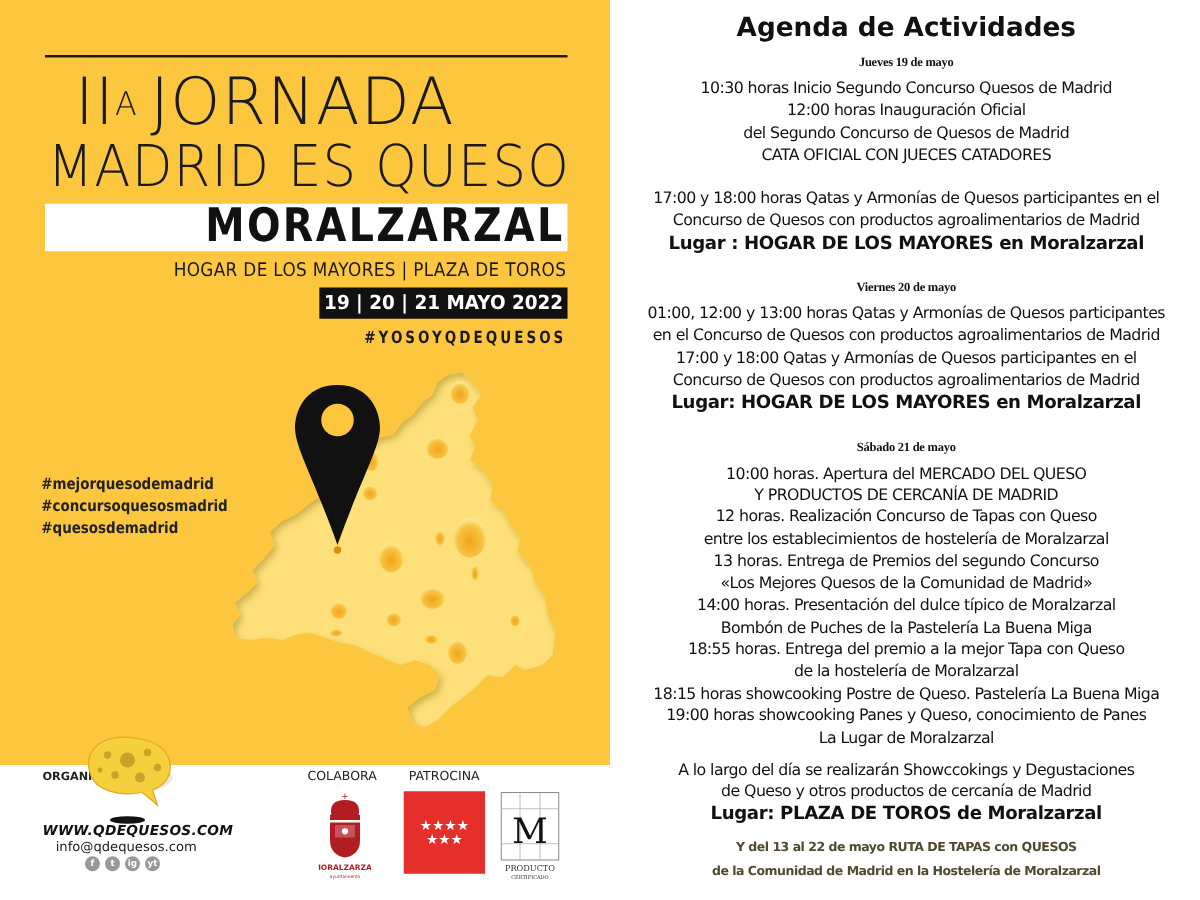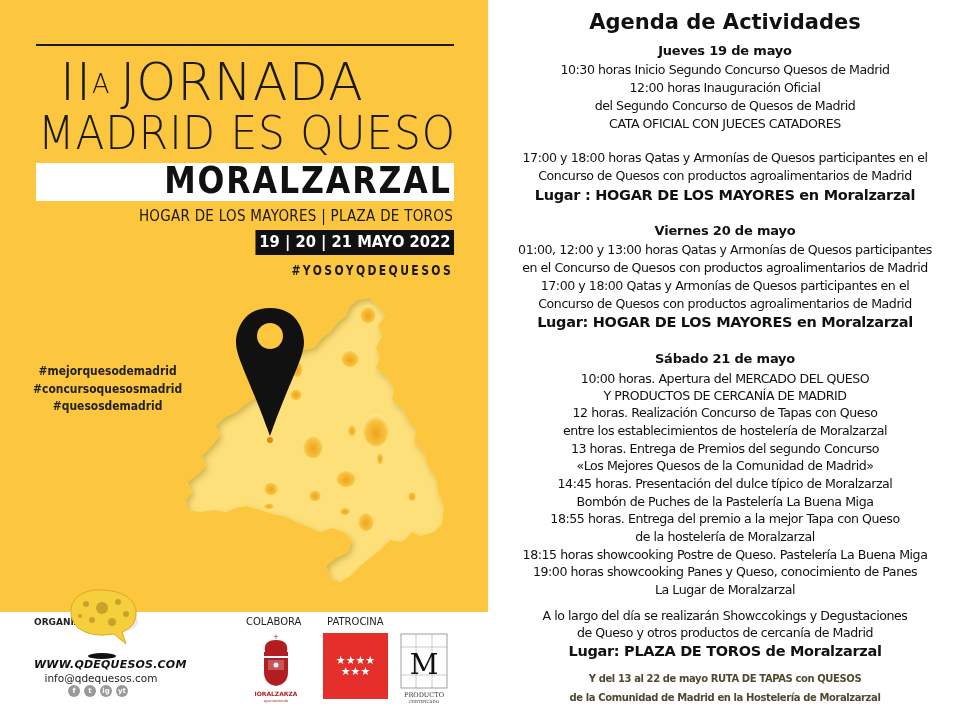--- a/index.html
+++ b/index.html
@@ -12,42 +12,42 @@
   .top-rule { position:absolute; left:36px; top:44px; width:418px; height:2px; background:#1a1a1a; }
   .title-line { position:absolute; font-family:"DejaVu Sans", sans-serif; font-weight:200; color:#1a1a1a; letter-spacing:1px; white-space:nowrap; }
   .title-1 { left:60px; top:54px; font-size:52px; line-height:56px; transform:scaleX(0.98); transform-origin:left; }
   .title-1 .sup { font-size:26px; vertical-align:top; position:relative; top:2px; margin-right:10px; }
   .title-2 { left:38px; top:108px; font-size:46px; line-height:50px; transform:scaleX(0.92); transform-origin:left; }
   .white-band { position:absolute; left:36px; top:163px; width:418px; height:38px; background:#ffffff; }
   .town { position:absolute; right:36px; top:161px; font-family:"DejaVu Sans Condensed","DejaVu Sans", sans-serif; font-weight:bold; font-size:37px; line-height:40px; letter-spacing:2px; color:#111; transform:scaleX(0.95); transform-origin:right; }
   .venues { position:absolute; right:35px; top:207px; font-size:15px; line-height:18px; color:#1a1a1a; letter-spacing:0.3px; transform:scaleX(0.9); transform-origin:right; white-space:nowrap; }
   .dates { position:absolute; right:34px; top:230px; background:#111; color:#fff; font-weight:bold; font-size:15.5px; line-height:25px; padding:0 4px; transform:scaleX(0.95); transform-origin:right; white-space:nowrap; }
   .hashtag-main { position:absolute; right:35px; top:262px; font-weight:bold; font-size:13.5px; letter-spacing:3px; color:#1a1a1a; white-space:nowrap; transform:scaleX(0.8); transform-origin:right; }
-  .hashtags { position:absolute; left:33px; top:362px;text-align:center; }
+  .hashtags { position:absolute; left:33px; top:378px; }
   .hashtags div { font-size:12.5px; line-height:17.5px; font-weight:bold; color:#222; transform:scaleX(0.86); transform-origin:left; white-space:nowrap; }
   .map { position:absolute; left:180px; top:296px; width:270px; height:290px; }
   .organiza { position:absolute; left:34px; top:573px; font-size:9px; font-weight:bold; color:#222;margin-top:44px; }
   .cheese-logo { position:absolute; left:62px; top:582px; width:84px; height:80px; }
   .web { position:absolute; left:34px; top:658px; width:134px; text-align:left; font-weight:bold; font-style:italic; font-size:11px; color:#111; letter-spacing:0.2px; white-space:nowrap; }
   .mail { position:absolute; left:34px; top:672px; width:134px; text-align:center; font-size:10.5px; color:#222; }
   .socials { position:absolute; left:68px; top:685px; display:flex; gap:4px; }
   .socials span { width:12px; height:12px; border-radius:50%; background:#999; color:#fff; font-size:7px; line-height:12px; text-align:center; font-weight:bold; }
   .lbl { position:absolute; font-size:10px; color:#222; }
   .lbl-colabora { left:246px; top:616px; }
   .lbl-patrocina { left:327px; top:616px; }
   .crest { position:absolute; left:255px; top:632px; width:42px; height:72px; }
   .cam-flag { position:absolute; left:323px; top:633px; width:65px; height:66px; background:#e52f2b; }
   .cam-flag .stars { position:absolute; left:0; width:65px; text-align:center; color:#fff; font-size:11px; line-height:11px; letter-spacing:0px; }
   .prod-cert { position:absolute; left:400px; top:633px; width:48px; height:72px; }
 
   
   .agenda { position:absolute; left:490px; top:0; width:470px; text-align:center; color:#111; }
   .agenda .h1 { position:absolute; left:0; width:470px; top:9px; font-size:21px; font-weight:bold; line-height:26px; }
   .ln { position:absolute; left:0; width:470px; text-align:center; font-size:12.6px; line-height:18px; white-space:nowrap; font-family:"DejaVu Sans", sans-serif; letter-spacing:-0.45px; }
-  .day { font-weight:bold; font-size:13px; letter-spacing:-0.2px; }
+  .day { font-weight:bold; font-size:10px; letter-spacing:-0.2px;font-family:Liberation Serif, serif; }
   .place { font-weight:bold; font-size:14.5px; letter-spacing:-0.3px; }
   .route { font-weight:bold; font-size:10px; color:#504a2e; letter-spacing:-0.4px; }
 </style>
 </head>
 <body>
 
 <div class="poster">
   <div class="poster-bg"></div>
   <div class="top-rule"></div>
 
@@ -182,21 +182,21 @@
   <div class="ln" style="top:295px">Concurso de Quesos con productos agroalimentarios de Madrid</div>
   <div class="ln place" style="top:313px">Lugar: HOGAR  DE LOS MAYORES en Moralzarzal</div>
 
   <div class="ln day" style="top:350px">Sábado 21 de mayo</div>
   <div class="ln" style="top:370px">10:00 horas. Apertura del MERCADO DEL QUESO</div>
   <div class="ln" style="top:387px">Y PRODUCTOS DE CERCANÍA DE MADRID</div>
   <div class="ln" style="top:404px">12 horas. Realización Concurso de Tapas con Queso</div>
   <div class="ln" style="top:422px">entre los establecimientos de hostelería de Moralzarzal</div>
   <div class="ln" style="top:440px">13 horas. Entrega de Premios del segundo Concurso</div>
   <div class="ln" style="top:457px">«Los Mejores Quesos de la Comunidad de Madrid»</div>
-  <div class="ln" style="top:475px">14:45 horas. Presentación del dulce típico de Moralzarzal</div>
+  <div class="ln" style="top:475px">14:00 horas. Presentación del dulce típico de Moralzarzal</div>
   <div class="ln" style="top:493px">Bombón de Puches de la Pastelería La Buena Miga</div>
   <div class="ln" style="top:510px">18:55 horas. Entrega del premio a la mejor Tapa con Queso</div>
   <div class="ln" style="top:528px">de la hostelería de Moralzarzal</div>
   <div class="ln" style="top:546px">18:15 horas showcooking Postre de Queso. Pastelería La Buena Miga</div>
   <div class="ln" style="top:563px">19:00 horas showcooking Panes y Queso, conocimiento de Panes</div>
   <div class="ln" style="top:581px">La Lugar de Moralzarzal</div>
   <div class="ln" style="top:607px">A lo largo del día se realizarán Showccokings y Degustaciones</div>
   <div class="ln" style="top:624px">de Queso y otros productos de cercanía de Madrid</div>
   <div class="ln place" style="top:642px">Lugar: PLAZA  DE TOROS de Moralzarzal</div>
 

